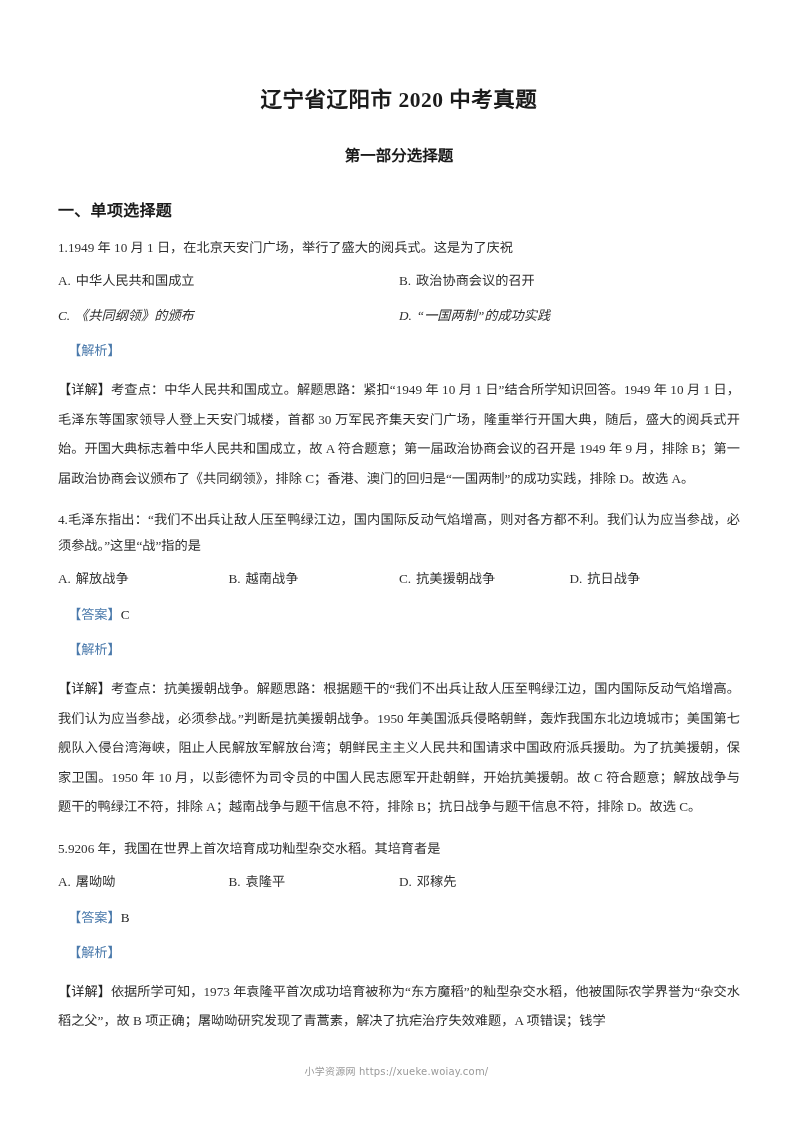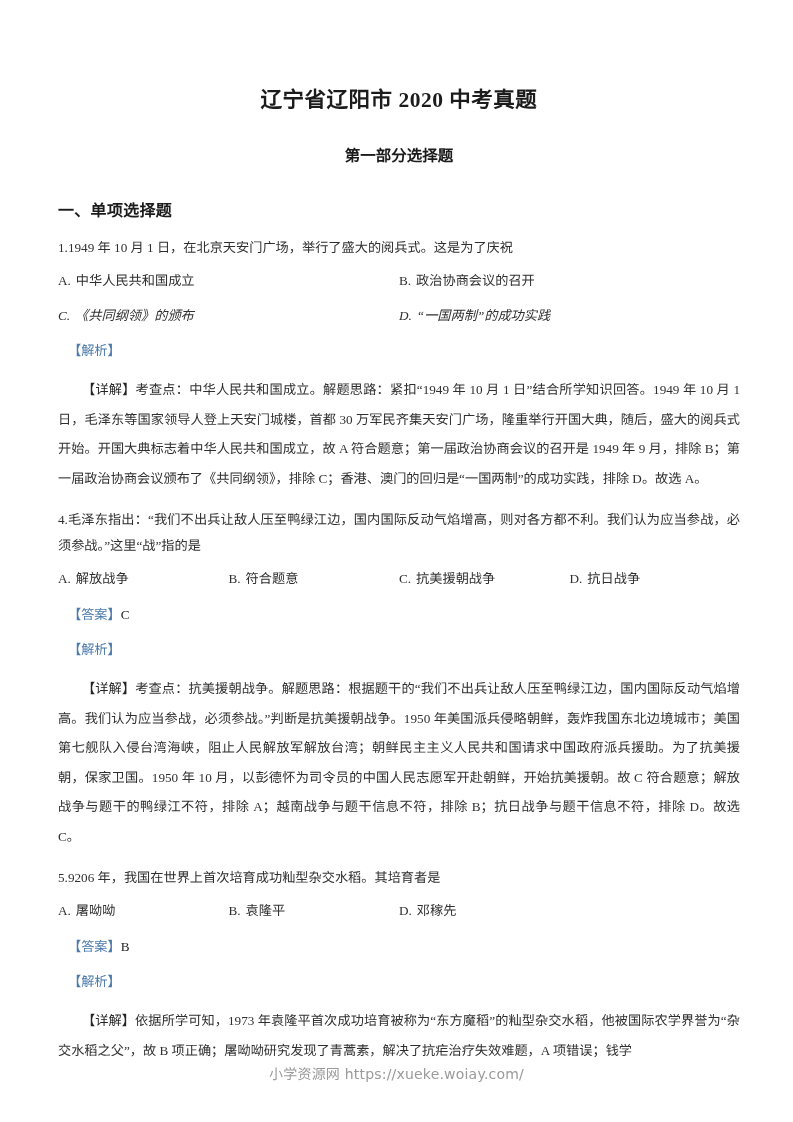--- a/index.html
+++ b/index.html
@@ -103,30 +103,30 @@
     padding-left: 10px;
   }
   .detail {
     font-size: 13.2px;
     line-height: 29.5px;
     text-align: justify;
     text-justify: inter-ideograph;
     margin-top: 13px;
     color: #2f2f2f;
   }
-  .detail-label { color: #232323; margin-left: 24px; }
+  .detail-label { color: #232323; }
 
   
   .footer {
     position: absolute;
     left: 0;
     right: 0;
     top: 1063px;
     text-align: center;
-    font-size: 14px;
+    font-size: 10px;
     color: #9a9a9a;
     font-family: "DejaVu Sans", "Liberation Sans", sans-serif;
     letter-spacing: 0.2px;
   }
 </style>
 </head>
 <body>
 
 <div class="page">
   <div class="content">
@@ -166,21 +166,21 @@
     </div>
 
     <div class="q-block">
       <p class="q-stem">4.毛泽东指出：“我们不出兵让敌人压至鸭绿江边，国内国际反动气焰增高，则对各方都不利。我们认为应当参战，必须参战。”这里“战”指的是</p>
 
       <div class="opts four-col">
         <div class="opt">
           <span class="opt-letter">A.</span><span>解放战争</span>
         </div>
         <div class="opt">
-          <span class="opt-letter">B.</span><span>符合题意</span>
+          <span class="opt-letter">B.</span><span>越南战争</span>
         </div>
         <div class="opt">
           <span class="opt-letter">C.</span><span>抗美援朝战争</span>
         </div>
         <div class="opt">
           <span class="opt-letter">D.</span><span>抗日战争</span>
         </div>
       </div>
 
       <div class="ans-line">

